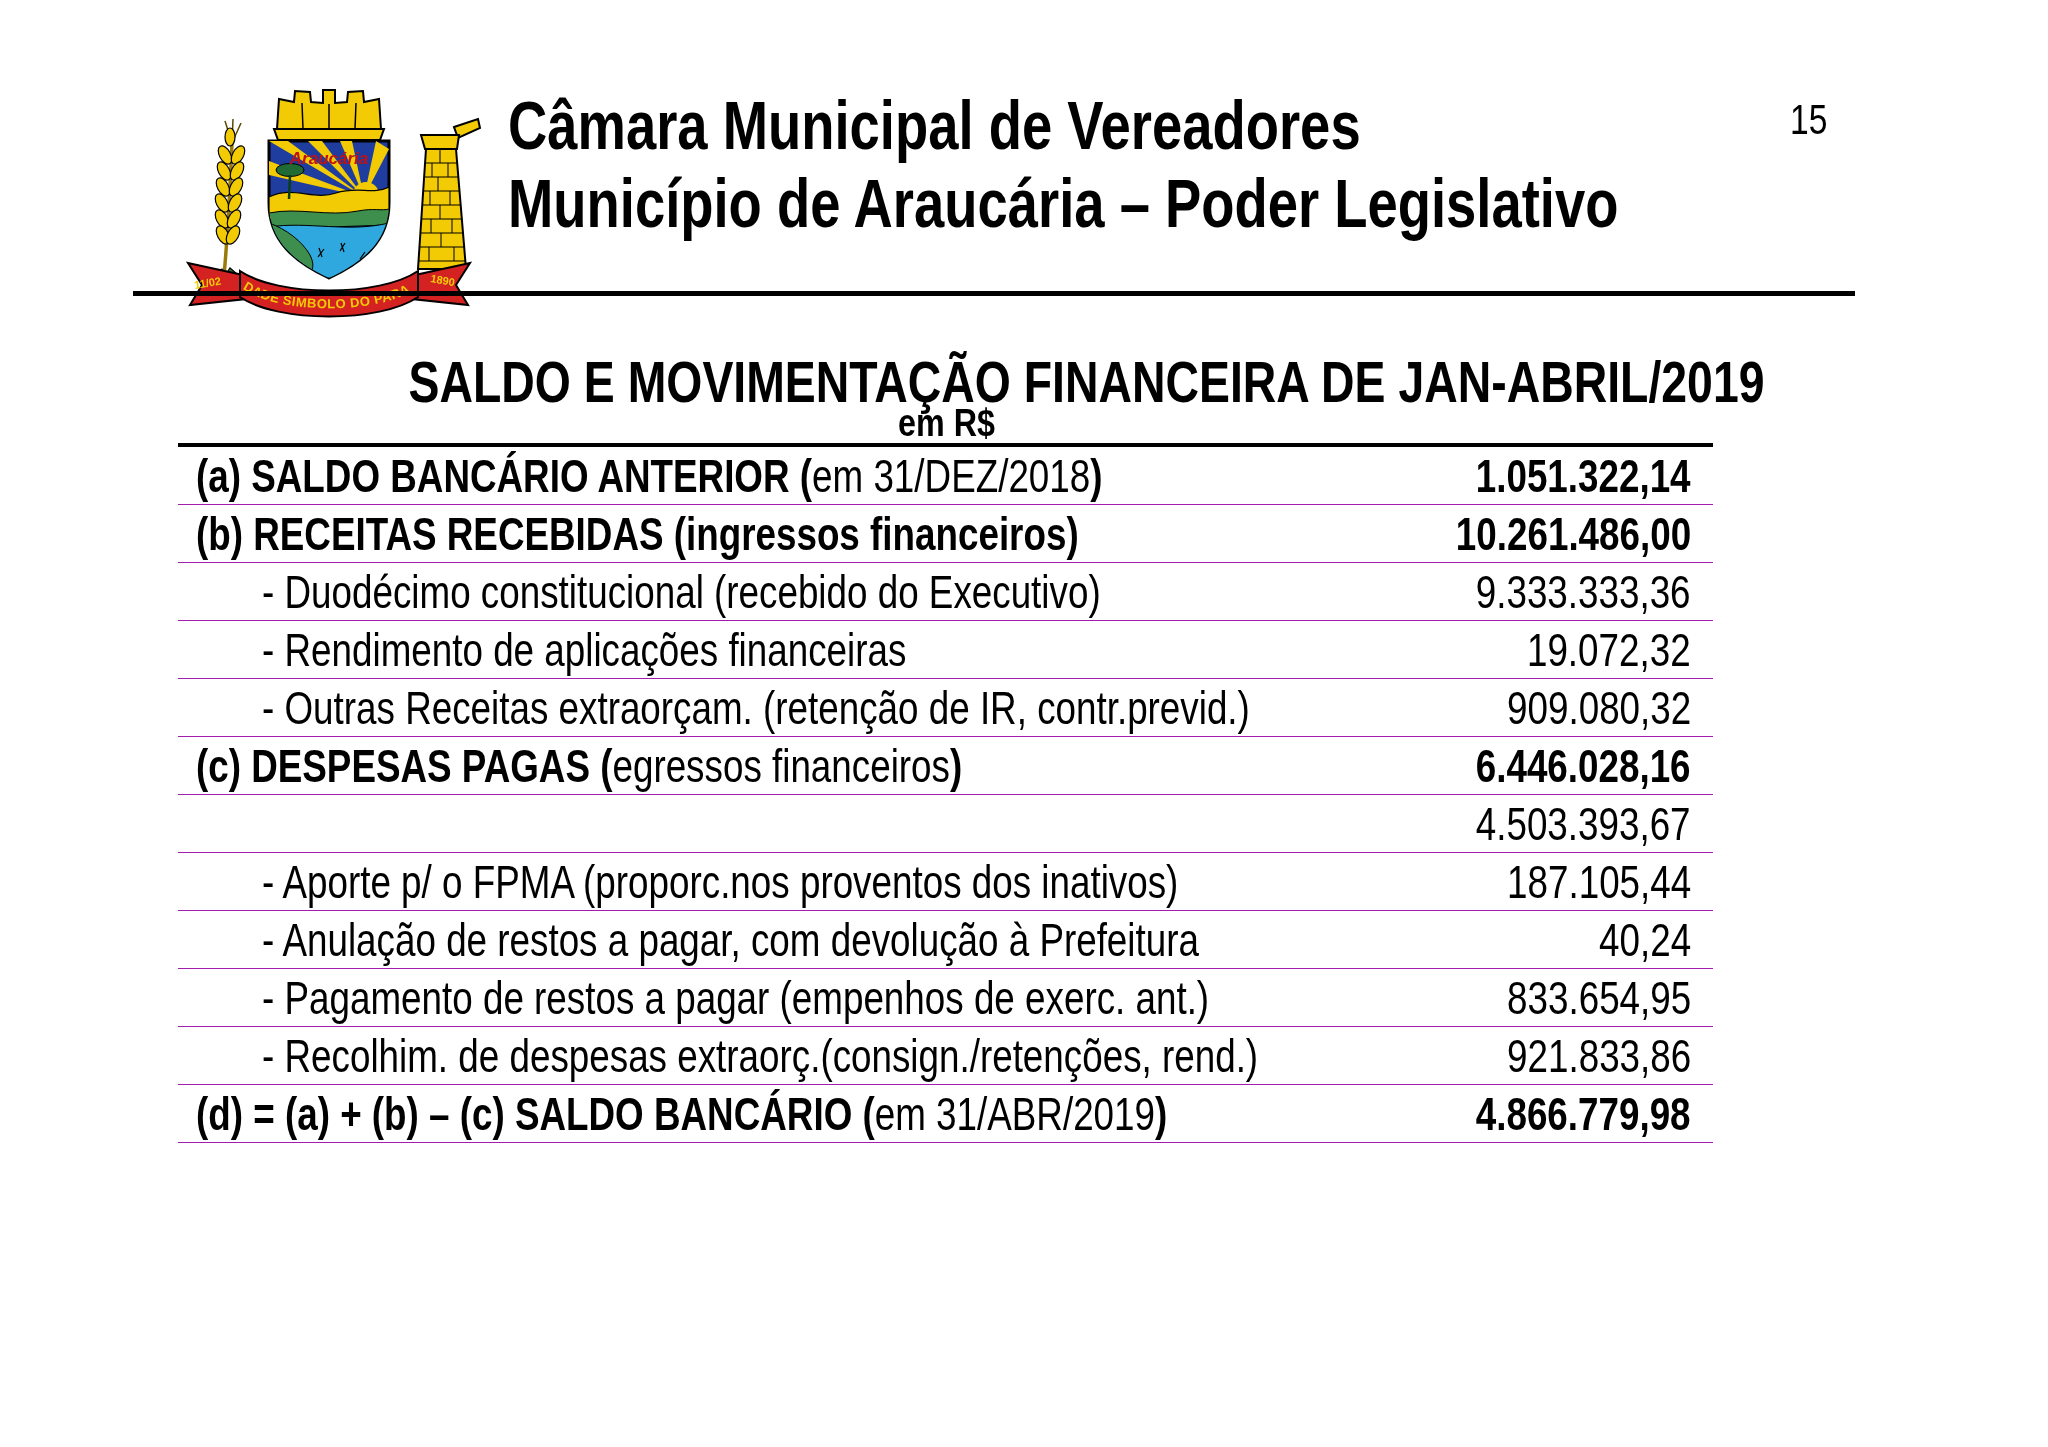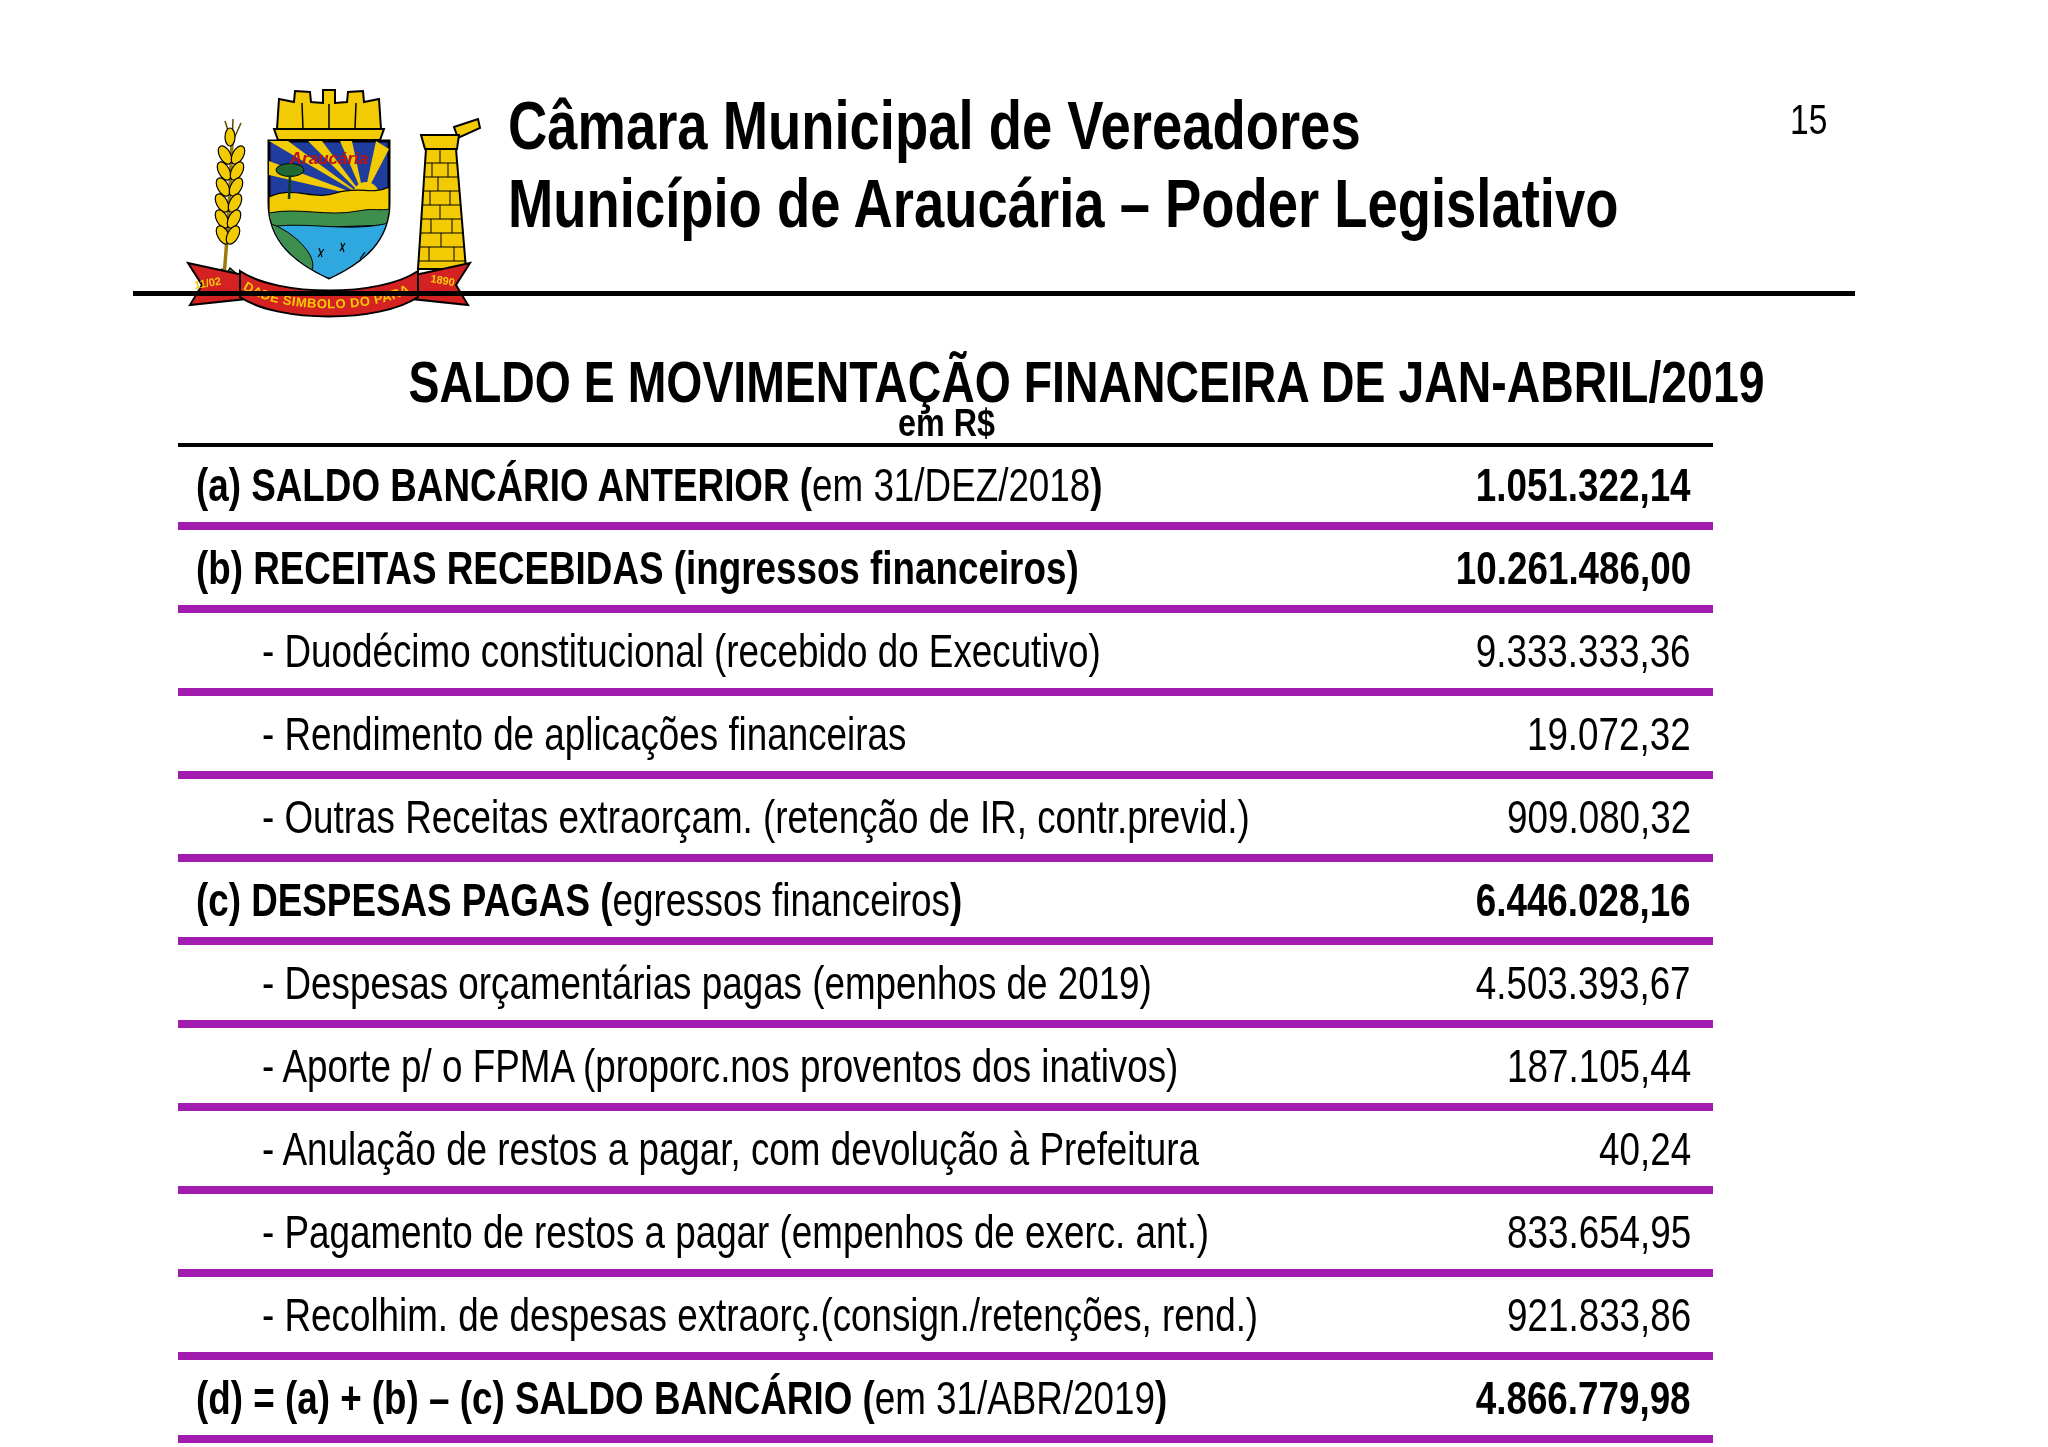--- a/index.html
+++ b/index.html
@@ -19,21 +19,21 @@
 
   
   .report-title { position:absolute; left:8px; top:348px; width:2048px; padding-left:110px; box-sizing:border-box;
                   text-align:center; font-size:58px; font-weight:bold; white-space:nowrap; }
   .report-title .cx { transform-origin:center; }
   .currency-note { position:absolute; left:171px; top:402px; width:1535px; text-align:center; font-size:38px;font-weight:bold; }
   .currency-note .cx { transform:scaleX(0.85); transform-origin:right center; }
 
   
   .fin-table { position:absolute; left:178px; top:443px; width:1535px; border-top:4px solid #000; }
-  .fin-row { position:relative; height:83px; border-bottom:8px solid #a21caf; box-sizing:border-box; font-size:46px; }
+  .fin-row { position:relative; height:58px; border-bottom:1px solid #a21caf; box-sizing:border-box; font-size:46px; }
   .fin-row.main { font-weight:bold; }
   .fin-row.sub  { font-weight:normal; }
   .fin-row .label { position:absolute; left:18px; top:50%; transform:translateY(-50%); white-space:nowrap; }
   .fin-row.sub .label { left:84px; }
   .fin-row .label-inner { display:inline-block; transform:scaleX(0.8); transform-origin:left center; white-space:nowrap; }
   .fin-row .b { font-weight:bold; }
   .fin-row.main .r { font-weight:normal; }
   .fin-row .value { position:absolute; right:22px; top:50%; transform:translateY(-50%); white-space:nowrap; }
   .fin-row .value-inner { display:inline-block; transform:scaleX(0.8); transform-origin:right center; }
 </style>
@@ -187,25 +187,20 @@
       <div class="label">
         <span class="label-inner">
           <span class="b">(c) DESPESAS PAGAS (</span><span class="r">egressos financeiros</span><span class="b">)</span>
         </span>
       </div>
       <div class="value">
         <span class="value-inner">6.446.028,16</span>
       </div>
     </div>
       <div class="fin-row sub">
-      <div class="label">
-        <span class="label-inner">
-          <span class="b"></span><span class="r">- Despesas orçamentárias pagas (empenhos de 2019)</span><span class="b"></span>
-        </span>
-      </div>
       <div class="value">
         <span class="value-inner">4.503.393,67</span>
       </div>
     </div>
       <div class="fin-row sub">
       <div class="label">
         <span class="label-inner">
           <span class="b"></span><span class="r">- Aporte p/ o FPMA (proporc.nos proventos dos inativos)</span><span class="b"></span>
         </span>
       </div>

